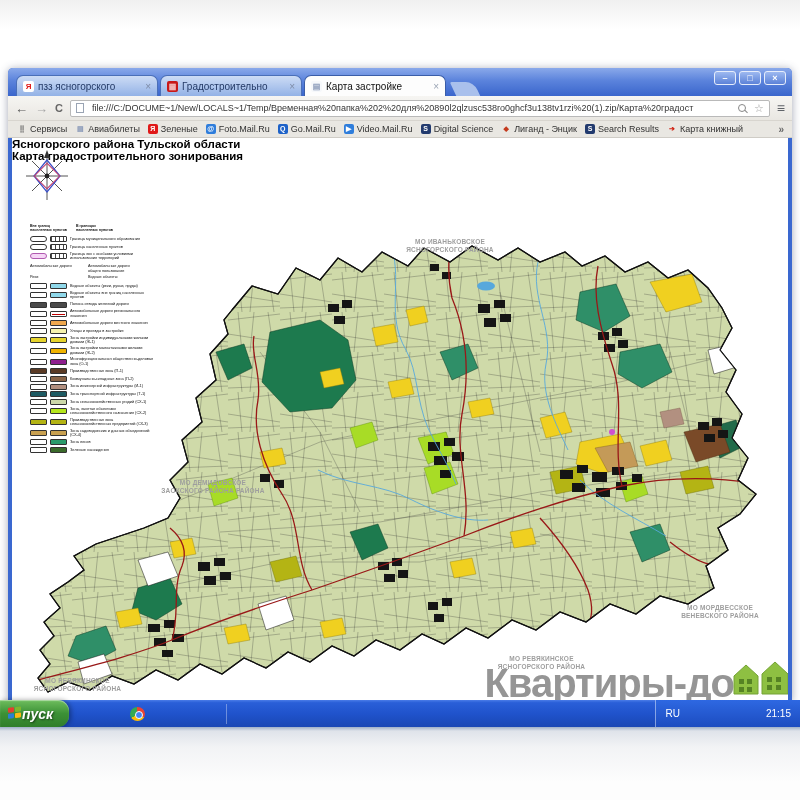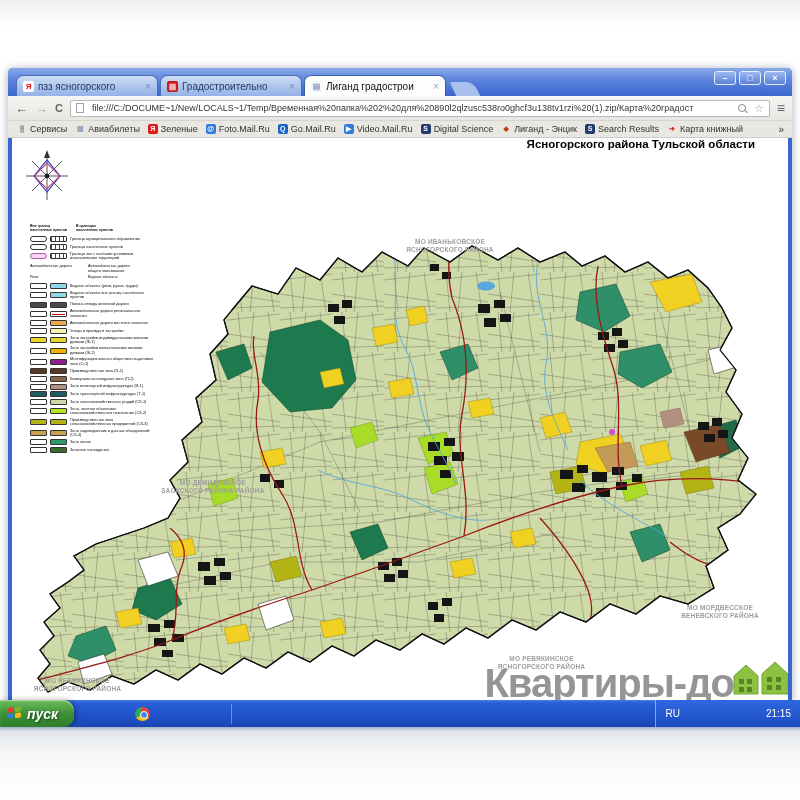--- a/index.html
+++ b/index.html
@@ -41,21 +41,21 @@
   .menu{color:#5f6368;font-size:14px;font-weight:bold;line-height:1}
 
   .bmbar{height:17px;background:#e9e7e2;border-bottom:1px solid #cfccc6;display:flex;align-items:center;padding:0 5px;gap:1px}
   .bm{display:flex;align-items:center;gap:3px;padding:0 4px;font-size:9px;color:#333;white-space:nowrap}
   .bmi{width:10px;height:10px;border-radius:2px;font-size:7px;line-height:10px;text-align:center;font-weight:bold;flex:0 0 10px}
   .bm-ovf{margin-left:auto;color:#666;font-weight:bold;font-size:10px;padding-right:3px}
 
   
   .page{position:absolute;left:4px;right:4px;top:70px;bottom:0;background:#fff;overflow:hidden}
   .t1{font-size:12.5px;font-weight:bold;text-align:center;padding:4px 10px 0 75px;letter-spacing:.1px;color:#000}
-  .t2,.t3{font-size:11.5px;font-weight:bold;text-align:right;padding-right:33px;color:#000}
+  .t2,.t3{font-size:11.5px;font-weight:bold;text-align:left;padding-right:52px;color:#000}
   .compass{position:absolute;left:12px;top:12px}
 
   
   .legend{position:absolute;left:18px;top:84px;width:124px;color:#111}
   .lg-h{font-size:5.6px;font-weight:bold;text-decoration:underline;margin-bottom:3px}
   .lg-cols{display:flex;gap:8px;font-size:3.6px;font-weight:bold;margin:2px 0;line-height:1.1}
   .lg-cols span{width:38px}
   .lg-sec{font-size:4.6px;font-weight:bold;text-decoration:underline;margin:3.5px 0 2px;color:#1a2a4a}
   .lg-t{display:flex;gap:8px;font-size:3.8px;margin:2.5px 0;line-height:1.1}
   .lg-t span{width:50px}
@@ -76,21 +76,21 @@
   .n3{left:472px;top:517px;width:115px}
   .n4{left:8px;top:539px;width:115px}
 
   .watermark{position:absolute;right:0;top:516px;display:flex;align-items:flex-end;font-weight:bold;font-size:40px;
     color:#8d8d8d;opacity:.93;letter-spacing:-1px;white-space:nowrap;line-height:.95}
   .wm-houses{margin:0 -2px 1px -2px}
 
   
   .taskbar{position:absolute;left:0;top:700px;width:800px;height:27px;display:flex;align-items:center;
     background:linear-gradient(#4a7ce8 0%,#2a5fd8 10%,#2053cc 50%,#1a47b4 100%)}
-  .start{height:27px;display:flex;align-items:center;gap:5px;padding:0 16px 0 8px;border-radius:0 11px 11px 0;
+  .start{height:27px;display:flex;align-items:center;gap:0;padding:0 16px 0 8px;border-radius:0 11px 11px 0;
     background:linear-gradient(#6fbe5e 0%,#3c9136 50%,#2f7e2a 100%);color:#fff;font-weight:bold;font-style:italic;font-size:14px;
     text-shadow:1px 1px 2px rgba(0,0,0,.55);box-shadow:inset 0 1px 1px rgba(255,255,255,.45),2px 0 5px rgba(0,0,0,.35)}
   .winlogo{width:14px;height:13px;display:grid;grid-template-columns:6px 6px;grid-template-rows:5px 5px;gap:1px;transform:skewY(-6deg)}
   .winlogo i{border-radius:1px}
   .ql{display:flex;gap:3px;align-items:center;padding:0 7px}
   .qli{width:15px;height:14px;border-radius:2px;font-size:10px;font-weight:bold;text-align:center;line-height:14px;overflow:hidden}
   .qli.chrome{border-radius:50%;background:conic-gradient(#ea4335 0 33%,#fbbc05 0 66%,#34a853 0 100%);position:relative}
   .qli.chrome::after{content:"";position:absolute;left:4.5px;top:4px;width:6px;height:6px;border-radius:50%;background:#4285f4;border:1px solid #fff}
   .tsep{width:1px;height:20px;background:rgba(255,255,255,.35);margin:0 2px}
   .twin{width:118px;height:21px;border-radius:3px;margin:0 2px;display:flex;align-items:center;gap:4px;padding:0 5px;
@@ -119,21 +119,21 @@
     <span class="ttl">пзз ясногорского</span>
     <span class="tclose">×</span>
   </div>
         <div class="tab">
     <span class="fav" style="background: rgb(200, 24, 24); color: rgb(244, 192, 192);">▦</span>
     <span class="ttl">Градостроительно</span>
     <span class="tclose">×</span>
   </div>
         <div class="tab active">
     <span class="fav" style="background: rgb(246, 248, 251); color: rgb(138, 153, 184);">▤</span>
-    <span class="ttl">Лиганд градострои</span>
+    <span class="ttl">Карта застройке</span>
     <span class="tclose">×</span>
   </div>
       </div>
     <div class="newtab"></div>
     <div class="wincontrols">
       <span class="wc">–</span>
       <span class="wc">□</span>
       <span class="wc">×</span>
     </div>
   </div>
@@ -192,20 +192,21 @@
         <div class="bm">
     <span class="bmi" style="background: transparent; color: rgb(208, 32, 16);">➔</span>
     <span>Карта книжный</span>
   </div>
       </div>
     <span class="bm-ovf">»</span>
   </div>
 
   <div class="page">
     <div class="t2">Ясногорского района Тульской области</div>
+    <div class="t3">Карта градостроительного зонирования</div>
 
     <div class="compass">
       <svg width="46" height="52" viewBox="0 0 46 52">
         <g stroke="#555" stroke-width="1">
           <line x1="23" y1="3" x2="23" y2="50"></line>
             <line x1="2" y1="26" x2="44" y2="26"></line>
           <line x1="8" y1="11" x2="38" y2="41"></line>
             <line x1="38" y1="11" x2="8" y2="41"></line>
         </g>
         <polygon points="23,0 20,8 26,8" fill="#333"></polygon>

